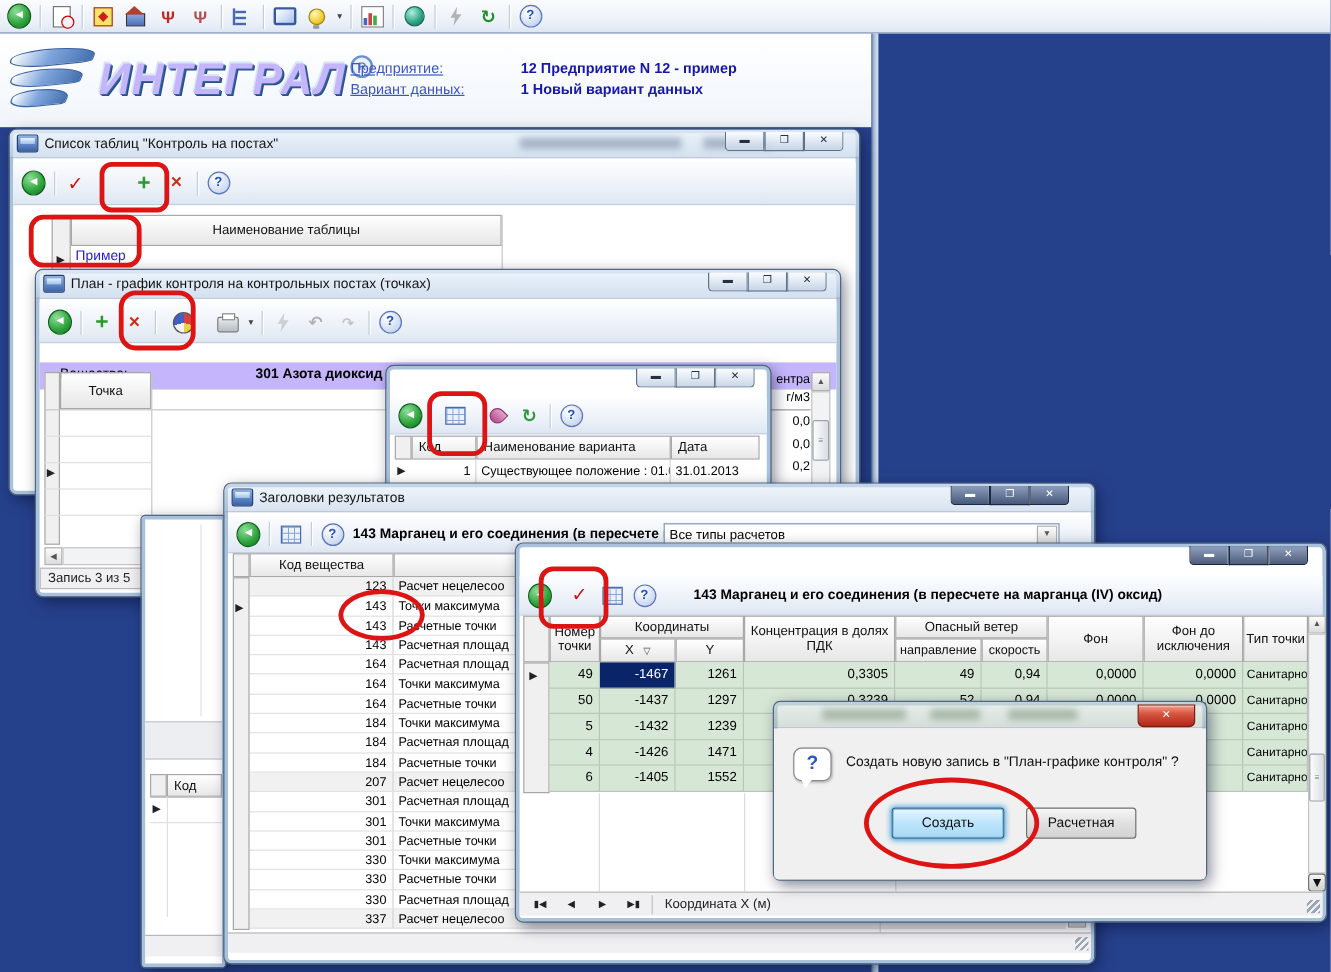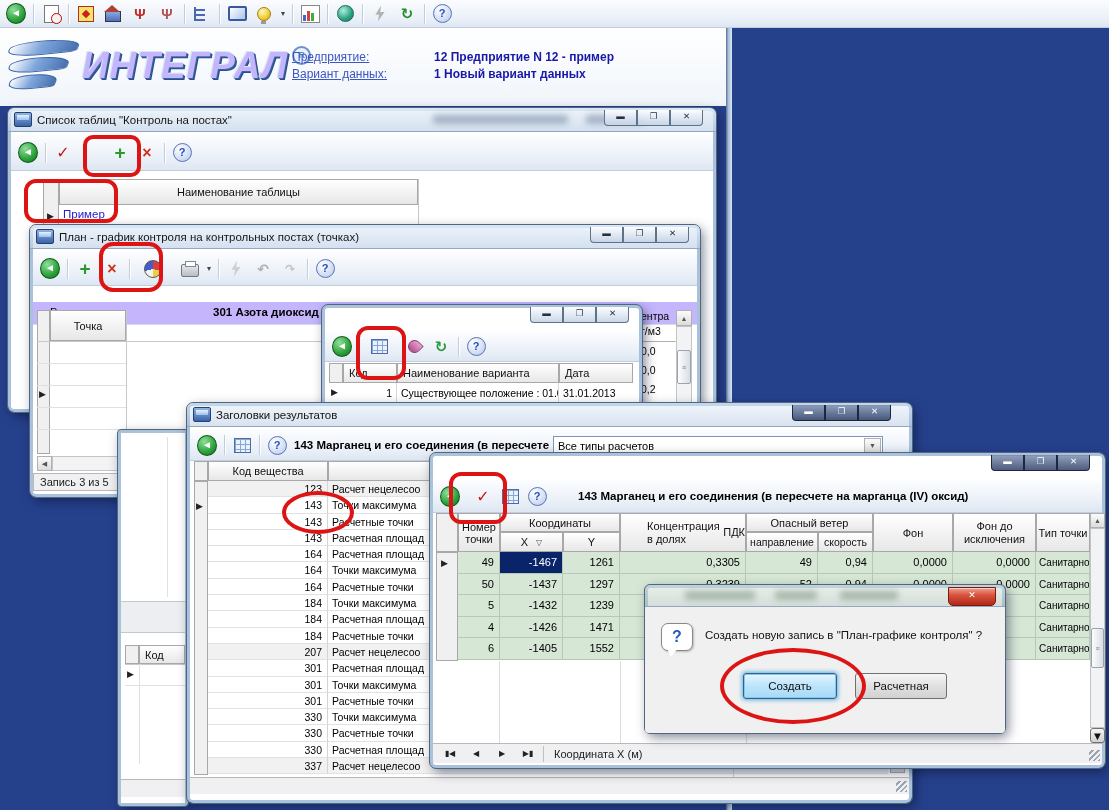--- a/index.html
+++ b/index.html
@@ -315,21 +315,21 @@
     <div class="cell-line" style="left:4px;top:157px;width:89px;height:1px;background:#e0e0e0;"></div>
     <div class="cell-line" style="left:4px;top:179px;width:89px;height:1px;background:#e0e0e0;"></div>
     <div class="cell-line" style="left:4px;top:201px;width:89px;height:1px;background:#e0e0e0;"></div>
     <span class="selarrow" style="left:6px;top:161px;">▶</span>
     <div class="sbtn" style="left:4px;top:228px;width:15px;height:15px;">◀</div>
     <div class="strack" style="left:19px;top:228px;width:74px;height:15px;"></div>
     <div class="statusbar" style="left:0px;top:245px;width:96px;height:18px;border:1px solid #b8b8b8;">
       <span>Запись 3 из 5</span>
     </div>
 
-    <div style="position:absolute;left:608px;top:82px;width:34px;height:96px;font-size:10.5px;text-align:left;">
+    <div style="position:absolute;left:608px;top:82px;width:34px;height:96px;font-size:10.5px;text-align:right;">
       <div style="height:15px;">ентра</div>
       <div style="height:16px;border-bottom:1px solid #b0b0b0;">г/м3</div>
       <div>
           <div style="height: 19px; line-height: 19px;">0,0</div>
           <div style="height: 19px; line-height: 19px;">0,0</div>
           <div style="height: 19px; line-height: 19px;">0,2</div>
           <div style="height: 19px; line-height: 19px;">0,2</div>
         </div>
     </div>
     <div class="sbtn" style="left:643px;top:82px;width:16px;height:16px;">▲</div>
@@ -527,21 +527,21 @@
     <div class="ghead" style="left:25px;top:57px;width:42px;height:39px;flex-direction:column;line-height:12px;">
         <span>Номер</span>
         <span>точки</span>
       </div>
     <div class="ghead" style="left:67px;top:57px;width:120px;height:19px;">Координаты</div>
     <div class="ghead" style="left:67px;top:76px;width:63px;height:20px;">
         <span>X</span>
         <span style="font-size:8px;margin-left:8px;color:#555;">▽</span>
       </div>
     <div class="ghead" style="left:130px;top:76px;width:57px;height:20px;">Y</div>
-    <div class="ghead" style="left:187px;top:57px;width:126px;height:39px;flex-direction:row;line-height:13px;padding-left:26px;">
+    <div class="ghead" style="left:187px;top:57px;width:126px;height:39px;flex-direction:column;line-height:13px;">
         <span>Концентрация в долях</span>
         <span>ПДК</span>
       </div>
     <div class="ghead" style="left:313px;top:57px;width:127px;height:19px;">Опасный ветер</div>
     <div class="ghead" style="left:313px;top:76px;width:72px;height:20px;font-size:10.5px;">направление</div>
     <div class="ghead" style="left:385px;top:76px;width:55px;height:20px;font-size:10.5px;">скорость</div>
     <div class="ghead" style="left:440px;top:57px;width:80px;height:39px;">Фон</div>
     <div class="ghead" style="left:520px;top:57px;width:83px;height:39px;flex-direction:column;line-height:13px;">
         <span>Фон до</span>
         <span>исключения</span>

